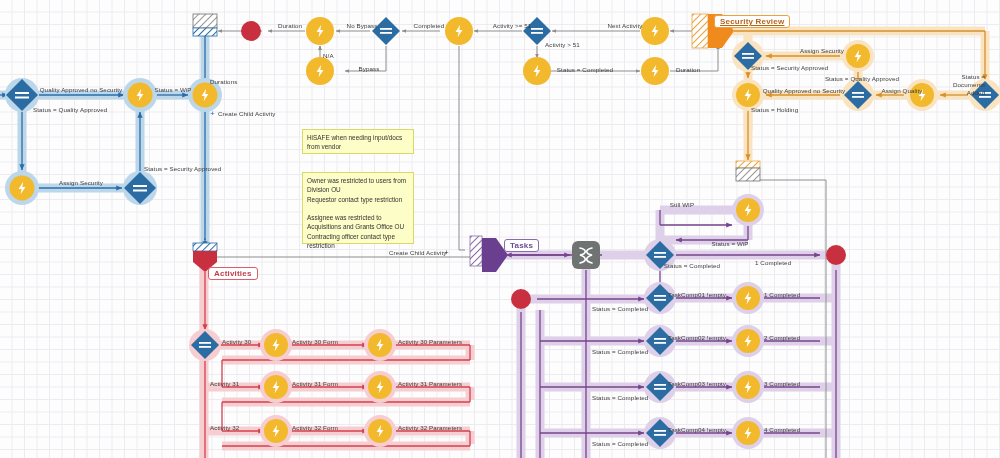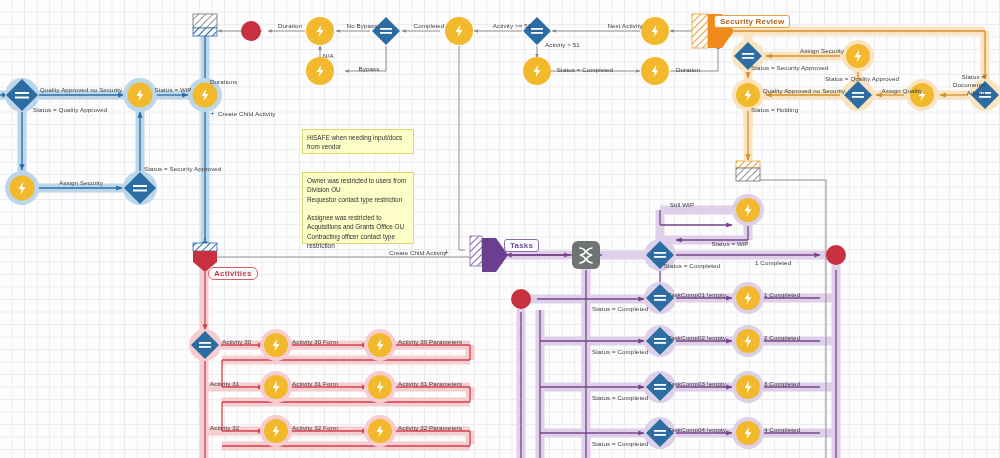--- a/index.html
+++ b/index.html
@@ -390,22 +390,22 @@
         <use href="#bolt" x="748" y="341"></use>
     <circle cx="748" cy="387" r="16" fill="#ddd0e8"></circle>
         <circle cx="748" cy="387" r="12" fill="#f3b92c"></circle>
         <use href="#bolt" x="748" y="387"></use>
     <circle cx="748" cy="433" r="16" fill="#ddd0e8"></circle>
         <circle cx="748" cy="433" r="12" fill="#f3b92c"></circle>
         <use href="#bolt" x="748" y="433"></use>
   </g>
 </svg>
 
-<div class="laneTag tag-orange" style="left:714px;top:15px;">Security Review</div>
-<div class="laneTag tag-red" style="left:208px;top:267px;border-radius:6px;">Activities</div>
+<div class="laneTag tag-orange" style="left:714px;top:15px;text-decoration:underline;">Security Review</div>
+<div class="laneTag tag-red" style="left:208px;top:267px;">Activities</div>
 <div class="laneTag tag-purple" style="left:488px;top:239px;">Tasks</div>
 
 <div class="lbl ctr" style="left:290px;top:22px;">Duration</div>
 <div class="lbl ctr" style="left:362px;top:22px;">No Bypass</div>
 <div class="lbl ctr" style="left:429px;top:22px;">Completed</div>
 <div class="lbl ctr" style="left:512px;top:22px;">Activity &gt;= 51</div>
 <div class="lbl" style="left:545px;top:41px;">Activity &gt; 51</div>
 <div class="lbl ctr" style="left:625px;top:22px;">Next Activity</div>
 <div class="lbl ctr" style="left:585px;top:66px;">Status = Completed</div>
 <div class="lbl" style="left:676px;top:66px;">Duration</div>

